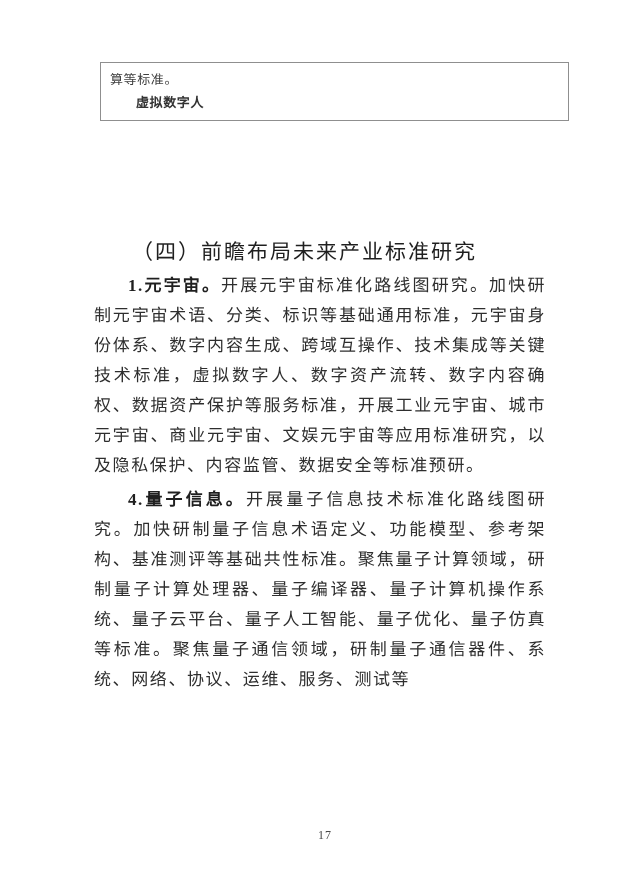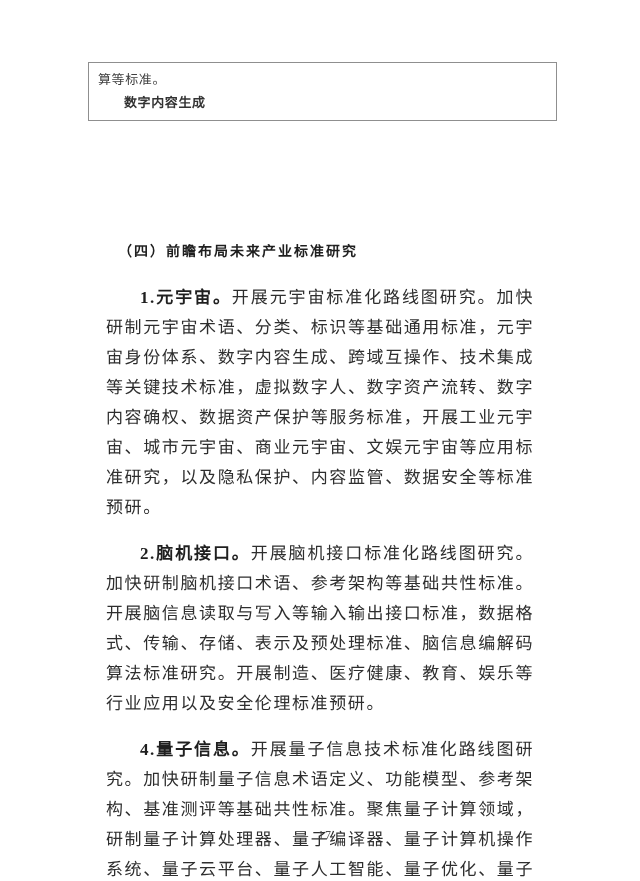--- a/index.html
+++ b/index.html
@@ -22,21 +22,21 @@
     margin: 0 auto;
     background: var(--paper);
     font-family: "Liberation Serif", "DejaVu Serif", serif;
     color: var(--ink);
     overflow: hidden;
     box-sizing: border-box;
   }
   
   .callout-box {
     position: absolute;
-    left: 88px;
+    left: 100px;
     top: 62px;
     width: 469px;
     box-sizing: border-box;
     border: 1px solid var(--box-border);
     padding: 5px 9px 6px 9px;
     font-size: 13px;
     line-height: 23px;
     letter-spacing: 0.6px;
     color: var(--box-ink);
     text-align: justify;
@@ -50,29 +50,29 @@
     left: 90px;
     top: 237px;
     width: 460px;
     font-size: 17px;
     line-height: 30px;
     letter-spacing: 1.6px;
     text-align: justify;
   }
   .section-heading {
     margin: 0;
-    font-size: 14px;
-    font-weight: bold;
+    font-size: 21px;
+    font-weight: normal;
     letter-spacing: 2px;
     text-indent: 2em;
     color: var(--heading-ink);
     text-align: left;
   }
   .para {
-    margin: 16px;
+    margin: 4px;
     text-indent: 2em;
   }
   .para .lead {
     font-weight: bold;
     color: var(--heading-ink);
   }
   
   .page-number {
     position: absolute;
     left: 0;
@@ -85,28 +85,27 @@
     padding-left: 10px;
   }
 </style>
 </head>
 <body>
 
 <div class="page">
 
   <div class="callout-box">
     <p>算等标准。</p>
-    <p class="bold indent-2em">数字内容生成</p>
+    <p class="bold indent-2em">虚拟数字人</p>
   </div>
 
   <div class="body-column">
     <h2 class="section-heading">（四）前瞻布局未来产业标准研究</h2>
 
     <p class="para"><span class="lead">1.元宇宙。</span><span>开展元宇宙标准化路线图研究。加快研制元宇宙术语、分类、标识等基础通用标准，元宇宙身份体系、数字内容生成、跨域互操作、技术集成等关键技术标准，虚拟数字人、数字资产流转、数字内容确权、数据资产保护等服务标准，开展工业元宇宙、城市元宇宙、商业元宇宙、文娱元宇宙等应用标准研究，以及隐私保护、内容监管、数据安全等标准预研。</span></p>
 
-    <p class="para"><span class="lead">2.脑机接口。</span><span>开展脑机接口标准化路线图研究。加快研制脑机接口术语、参考架构等基础共性标准。开展脑信息读取与写入等输入输出接口标准，数据格式、传输、存储、表示及预处理标准、脑信息编解码算法标准研究。开展制造、医疗健康、教育、娱乐等行业应用以及安全伦理标准预研。</span></p>
 
     <p class="para"><span class="lead">4.量子信息。</span><span>开展量子信息技术标准化路线图研究。加快研制量子信息术语定义、功能模型、参考架构、基准测评等基础共性标准。聚焦量子计算领域，研制量子计算处理器、量子编译器、量子计算机操作系统、量子云平台、量子人工智能、量子优化、量子仿真等标准。聚焦量子通信领域，研制量子通信器件、系统、网络、协议、运维、服务、测试等</span></p>
   </div>
 
   <div class="page-number">17</div>
 
 </div>
 
 </body></html>

